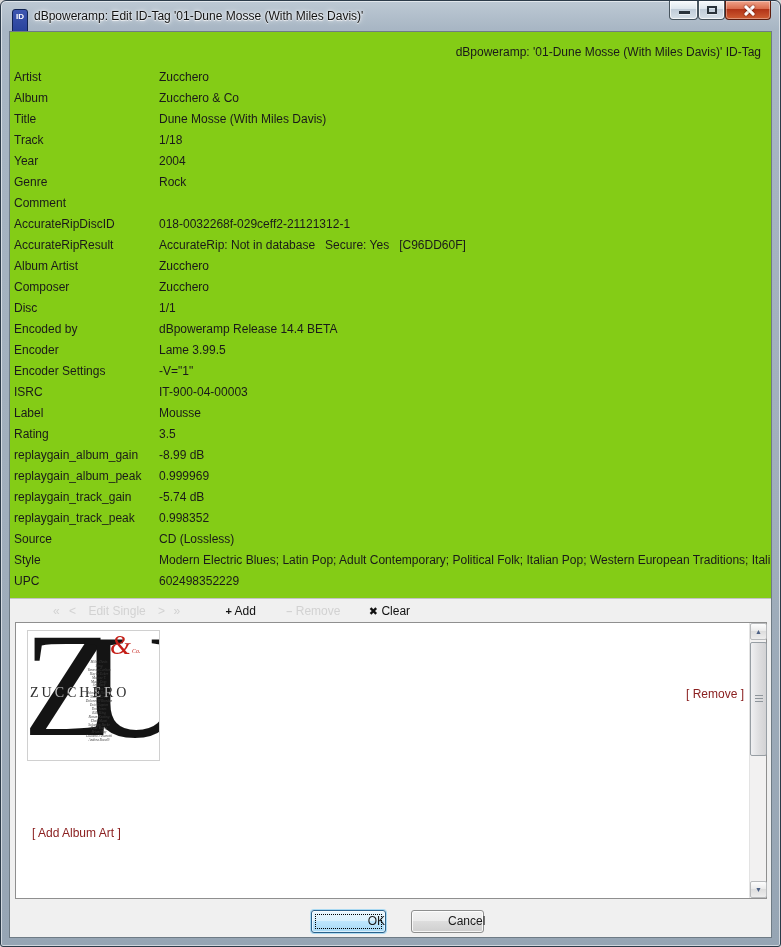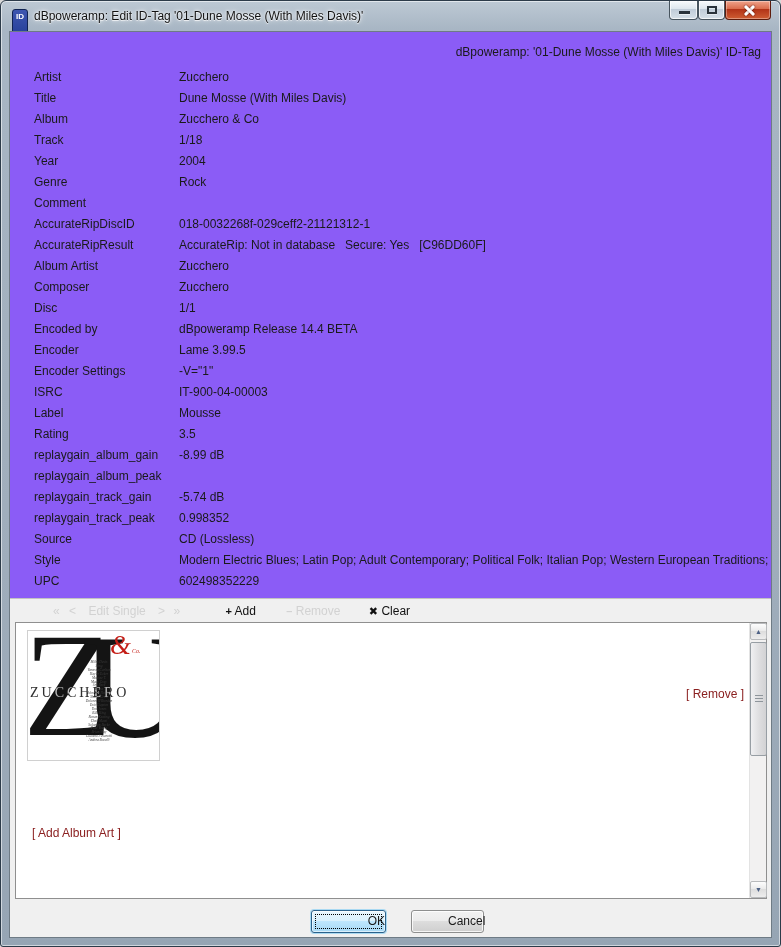--- a/index.html
+++ b/index.html
@@ -51,26 +51,26 @@
   .glyph-close::after  { transform:rotate(-45deg); }
 
   
   .content {
     position:absolute; left:8px; right:8px; top:30px; bottom:8px;
     background:#f0f0f0; border:1px solid #6e7b85;
   }
 
   .top-panel {
     position:absolute; left:0; top:0; right:0; height:567px;
-    background:#8b5cf6; border-bottom:1px solid #c3c3c3;
+    background:#84cc16; border-bottom:1px solid #c3c3c3;
   }
   .header-caption { position:absolute; top:13px; right:10px; color:#1a1a1a; }
 
   .tag-list { position:absolute; left:0; right:0; top:34px; }
-  .tag-row { display:flex; height:21px; padding-left:24px; align-items:center; }
+  .tag-row { display:flex; height:21px; padding-left:4px; align-items:center; }
   .tag-label { width:145px; flex:0 0 145px; white-space:nowrap; }
   .tag-value { white-space:pre; overflow:hidden; flex:1; }
 
   
   .toolbar { position:absolute; left:0; top:570px; height:20px; white-space:nowrap;padding-left:27px; }
   .tb { display:inline-block; vertical-align:top; line-height:18px; cursor:default; }
   .tb.disabled { color:#d2d2d2; }
   .tb .glyph { font-weight:bold; font-size:11px; }
   .tb-first { margin-left:16px; }
   .tb-prev { margin-left:6px; }
@@ -174,30 +174,30 @@
     <div class="top-panel">
       <div class="header-caption">dBpoweramp: '01-Dune Mosse (With Miles Davis)' ID-Tag</div>
       <div class="tag-list">
 
           <div class="tag-row">
             <span class="tag-label">Artist</span>
             <span class="tag-value">Zucchero</span>
           </div>
 
           <div class="tag-row">
+            <span class="tag-label">Album</span>
+            <span class="tag-value">Zucchero &amp; Co</span>
+          </div>
+
+          <div class="tag-row">
             <span class="tag-label">Title</span>
             <span class="tag-value">Dune Mosse (With Miles Davis)</span>
           </div>
 
           <div class="tag-row">
-            <span class="tag-label">Album</span>
-            <span class="tag-value">Zucchero &amp; Co</span>
-          </div>
-
-          <div class="tag-row">
             <span class="tag-label">Track</span>
             <span class="tag-value">1/18</span>
           </div>
 
           <div class="tag-row">
             <span class="tag-label">Year</span>
             <span class="tag-value">2004</span>
           </div>
 
           <div class="tag-row">
@@ -265,20 +265,21 @@
             <span class="tag-value">3.5</span>
           </div>
 
           <div class="tag-row">
             <span class="tag-label">replaygain_album_gain</span>
             <span class="tag-value">-8.99 dB</span>
           </div>
 
           <div class="tag-row">
             <span class="tag-label">replaygain_album_peak</span>
+            <span class="tag-value">0.999969</span>
           </div>
 
           <div class="tag-row">
             <span class="tag-label">replaygain_track_gain</span>
             <span class="tag-value">-5.74 dB</span>
           </div>
 
           <div class="tag-row">
             <span class="tag-label">replaygain_track_peak</span>
             <span class="tag-value">0.998352</span>

